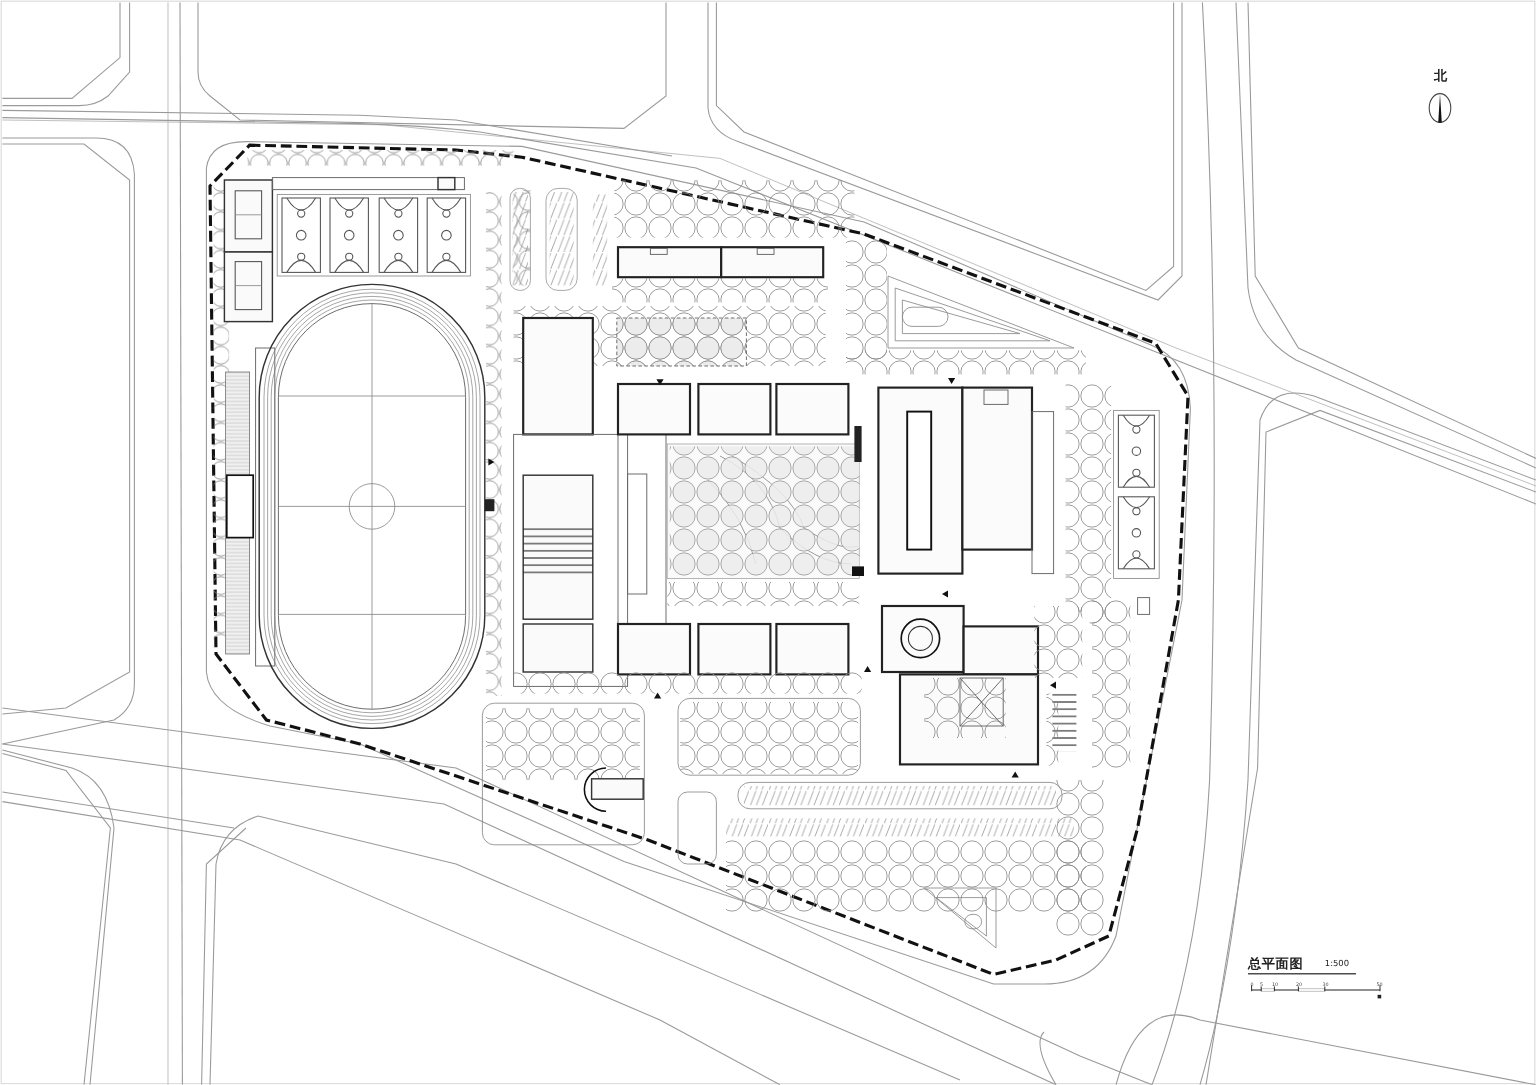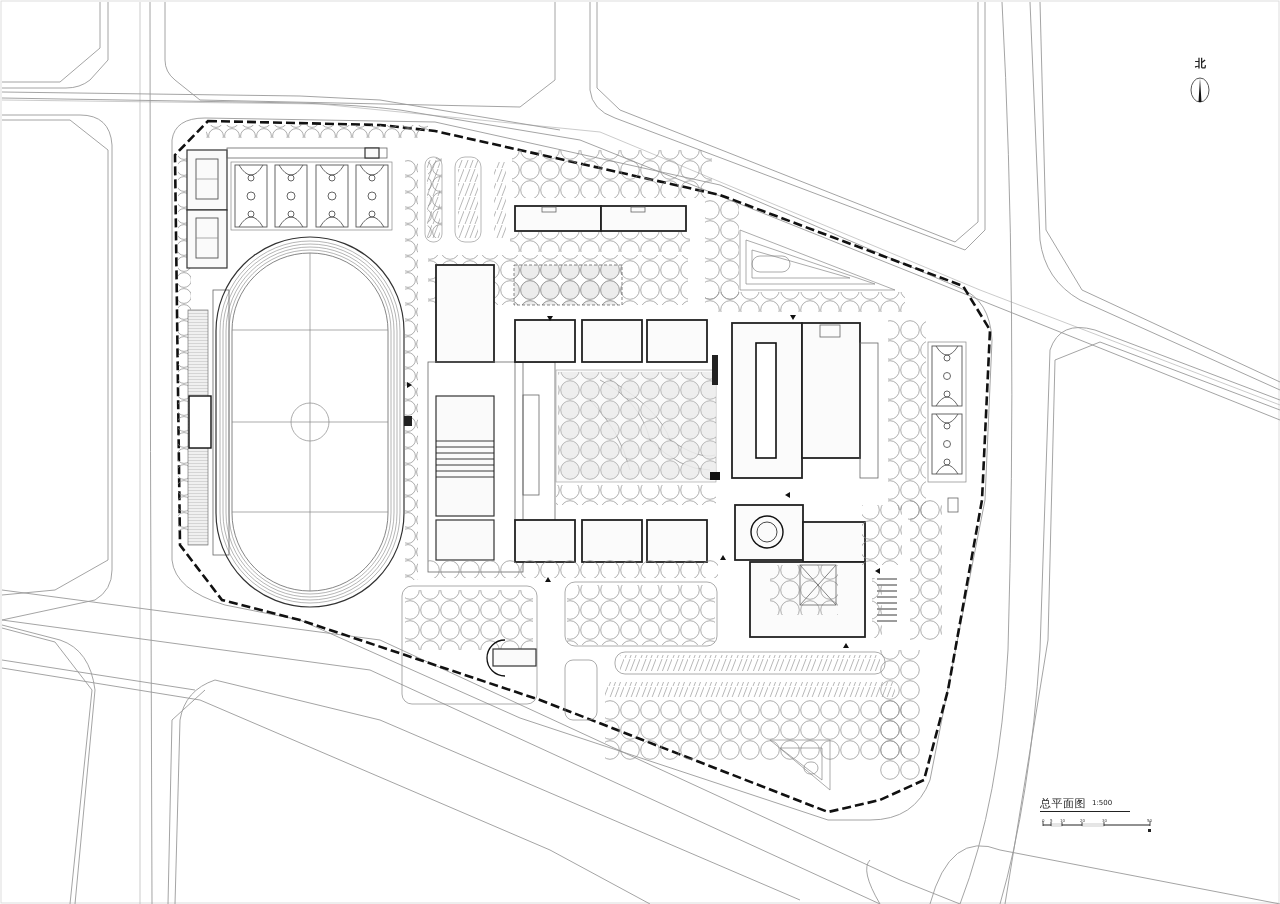--- a/index.html
+++ b/index.html
@@ -10,22 +10,22 @@
   .bnd{fill:none;stroke:#111;stroke-width:2.6;stroke-dasharray:9 4;}
   .bld{fill:#fafafa;stroke:#333;stroke-width:1.2;}
   .bldh{fill:#fbfbfb;stroke:#222;stroke-width:1.8;}
   .thin{fill:none;stroke:#888;stroke-width:0.7;}
   .thin2{fill:none;stroke:#666;stroke-width:0.8;}
   .court{fill:none;stroke:#555;stroke-width:0.9;}
   .lane{fill:none;stroke:#777;stroke-width:0.55;}
   .tree{fill:none;stroke:#8a8a8a;stroke-width:0.7;}
   .mark{fill:#111;}
   .legend{position:absolute;left:1040px;top:796px;width:120px;height:40px;}
-  .legend-title{position:absolute;left:0;top:0;font-size:11px;color:#222;letter-spacing:0.5px;font-family:"DejaVu Sans",sans-serif;}
-  .legend-scale{position:absolute;left:52px;top:3px;font-size:7px;color:#222;text-align:right;}
+  .legend-title{position:absolute;left:0;top:0;font-size:11px;color:#222;letter-spacing:0.5px;font-family:"DejaVu Sans",sans-serif;font-weight:bold;}
+  .legend-scale{position:absolute;left:64px;top:3px;font-size:7px;color:#222;text-align:right;}
   .legend-underline{position:absolute;left:0;top:15px;width:90px;height:1px;background:#222;}
   .scalebar{position:absolute;left:2px;top:22px;width:112px;height:14px;}
   .tick{position:absolute;top:0;font-size:4px;color:#444;}
   .north{position:absolute;left:1186px;top:56px;width:32px;height:50px;}
   .north-label{position:absolute;left:9px;top:0;font-size:11px;color:#222;font-weight:bold;}
 </style>
 </head>
 <body>
 
 <svg id="plan" viewBox="0 0 1280 904" xmlns="http://www.w3.org/2000/svg">

